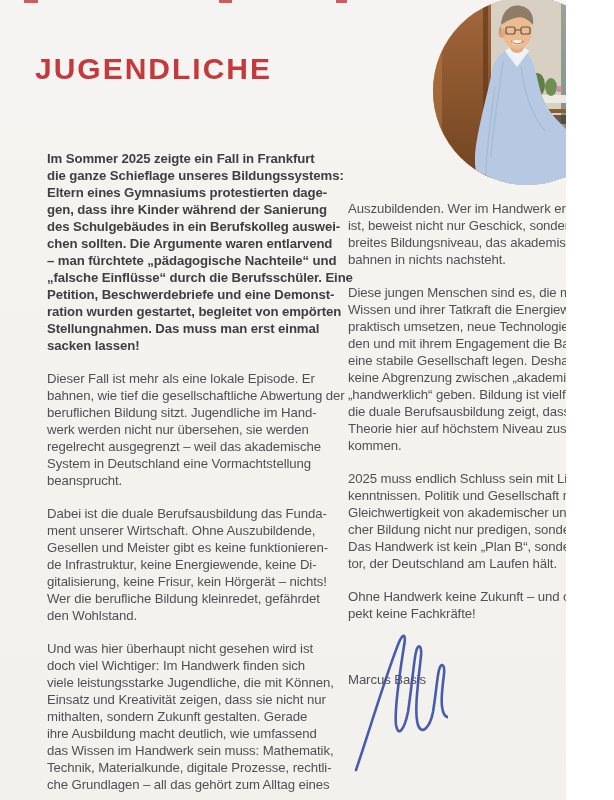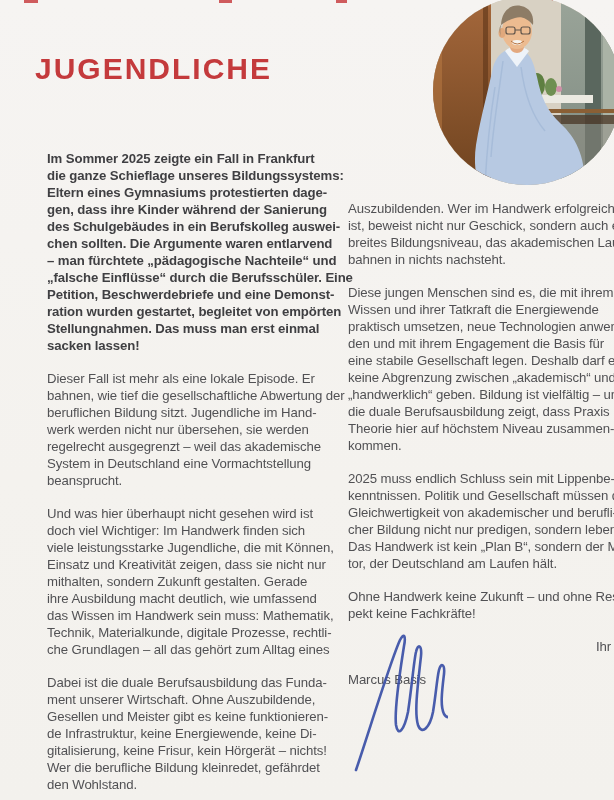--- a/index.html
+++ b/index.html
@@ -1,18 +1,18 @@
 <!DOCTYPE html>
 <html><head>
 <meta charset="utf-8">
 <style>
   html,body{margin:0;padding:0;}
   .page{
     position:relative;
-    width:614px;height:800px;
+    width:566px;height:800px;
     background:linear-gradient(180deg,#f6f4f2 0%,#f4f2ee 60%,#f3f1ed 100%);
     overflow:hidden;
     font-family:"Liberation Sans", sans-serif;
   }
   .edge-mark{
     position:absolute;top:0;height:3px;background:#c84043;opacity:.85;
   }
   .headline{
     position:absolute;left:35px;top:50px;
     color:#c43a3c;font-weight:bold;
@@ -120,36 +120,36 @@
 ration wurden gestartet, begleitet von empörten
 Stellungnahmen. Das muss man erst einmal
 sacken lassen!</p>
     <p>Dieser Fall ist mehr als eine lokale Episode. Er
 bahnen, wie tief die gesellschaftliche Abwertung der
 beruflichen Bildung sitzt. Jugendliche im Hand-
 werk werden nicht nur übersehen, sie werden
 regelrecht ausgegrenzt – weil das akademische
 System in Deutschland eine Vormachtstellung
 beansprucht.</p>
+    <p>Dabei ist die duale Berufsausbildung das Funda-
+ment unserer Wirtschaft. Ohne Auszubildende,
+Gesellen und Meister gibt es keine funktionieren-
+de Infrastruktur, keine Energiewende, keine Di-
+gitalisierung, keine Frisur, kein Hörgerät – nichts!
+Wer die berufliche Bildung kleinredet, gefährdet
+den Wohlstand.</p>
     <p>Und was hier überhaupt nicht gesehen wird ist
 doch viel Wichtiger: Im Handwerk finden sich
 viele leistungsstarke Jugendliche, die mit Können,
 Einsatz und Kreativität zeigen, dass sie nicht nur
 mithalten, sondern Zukunft gestalten. Gerade
 ihre Ausbildung macht deutlich, wie umfassend
 das Wissen im Handwerk sein muss: Mathematik,
 Technik, Materialkunde, digitale Prozesse, rechtli-
 che Grundlagen – all das gehört zum Alltag eines</p>
-    <p>Dabei ist die duale Berufsausbildung das Funda-
-ment unserer Wirtschaft. Ohne Auszubildende,
-Gesellen und Meister gibt es keine funktionieren-
-de Infrastruktur, keine Energiewende, keine Di-
-gitalisierung, keine Frisur, kein Hörgerät – nichts!
-Wer die berufliche Bildung kleinredet, gefährdet
-den Wohlstand.</p>
   </div>
 
   <div class="col col-right">
     <p>Auszubildenden. Wer im Handwerk erfolgreich
 ist, beweist nicht nur Geschick, sondern auch ein
 breites Bildungsniveau, das akademischen Lauf-
 bahnen in nichts nachsteht.</p>
     <p>Diese jungen Menschen sind es, die mit ihrem
 Wissen und ihrer Tatkraft die Energiewende
 praktisch umsetzen, neue Technologien anwen-

